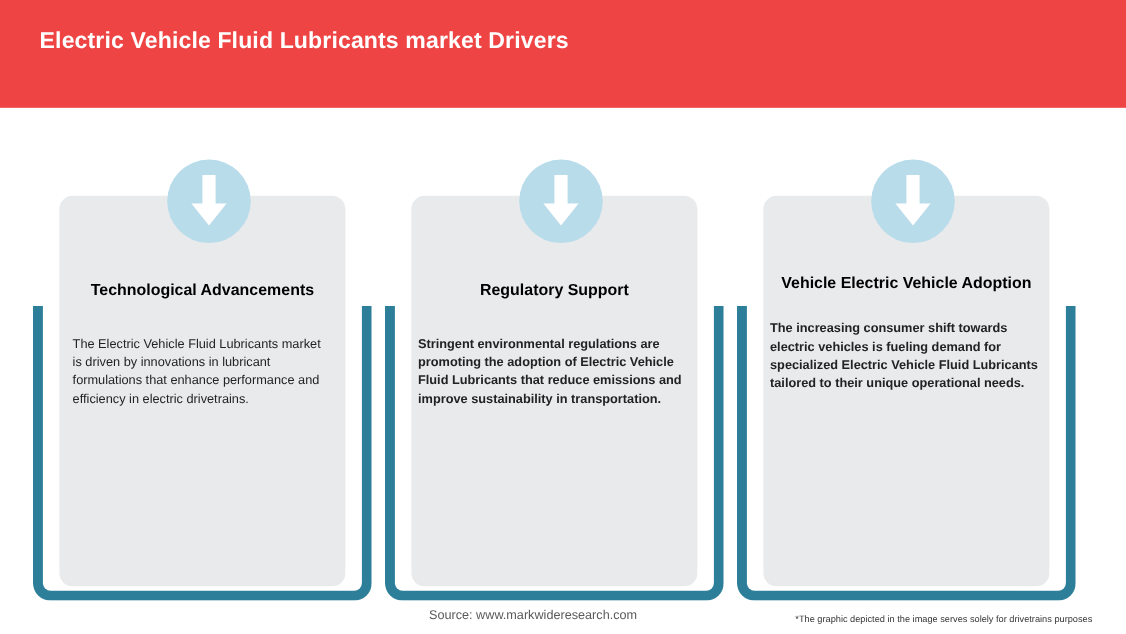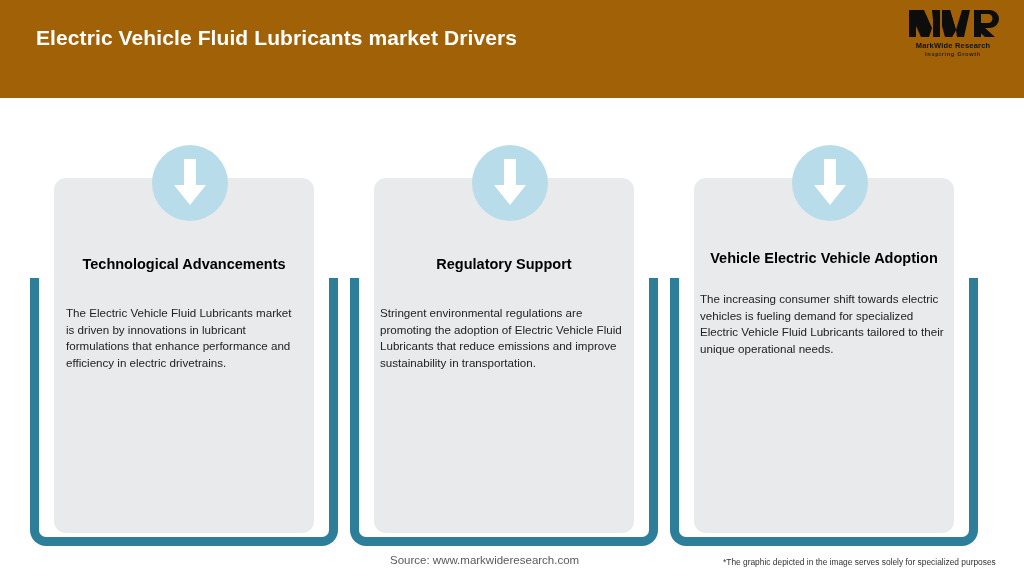--- a/index.html
+++ b/index.html
@@ -14,21 +14,21 @@
     overflow: hidden;
     position: relative;
   }
 
   
   .header {
     position: absolute;
     left: 0; top: 0;
     width: 1024px;
     height: 98px;
-    background: #a16207;
+    background: #ef4444;
   }
   .header-title {
     position: absolute;
     left: 36px;
     top: 26px;
     font-size: 21px;
     font-weight: bold;
     color: #ffffff;
     letter-spacing: .1px;
     white-space: nowrap;
@@ -138,21 +138,21 @@
     line-height: 16.5px;
     text-align: left;
   }
   .card-0 .card-body { padding-top: 30px; }
   .card-1 .card-body { padding-top: 30px; }
   .card-2 .card-title { padding-top: 70px; }
   .card-2 .card-body { padding-top: 22px; }
 
   
   .card-1 .card-body,
-  .card-2 .card-body { margin: 0 -6px; }
+  .card-2 .card-body { margin: 0 -6px; font-weight: bold; }
 
   
   .footer-source {
     position: absolute;
     left: 390px;
     top: 554px;
     font-size: 11.5px;
     font-weight: normal;
     color: #5a5a5a;
     white-space: nowrap;
@@ -165,38 +165,20 @@
     color: #333333;
     white-space: nowrap;
   }
 </style>
 </head>
 <body>
 
 <div class="header">
   <div class="header-title">Electric Vehicle Fluid Lubricants market Drivers</div>
 
-  <div class="logo">
-    <svg width="106" height="32" viewBox="0 0 106 32">
-      <g fill="#0d0d0d">
-
-        <polygon points="16,2 24,2 32,20 29,29 21,29 16,18"></polygon>
-        <polygon points="16,2 16,29 9,29 9,2"></polygon>
-        <polygon points="32,2 40,2 40,29 33,29 33,12"></polygon>
-
-        <polygon points="42,2 50,2 56,22 52,29 45,29 42,18"></polygon>
-        <polygon points="56,22 62,2 70,2 64,29 57,29"></polygon>
-        <polygon points="50,2 56,22 52,29 46,8"></polygon>
-
-        <path d="M74,2 h16 a9,9 0 0 1 0,18 h-5 l10,9 h-10 l-10,-9 v-5 h13 a4.5,4.5 0 0 0 0,-9 h-7 v23 h-7 z"></path>
-      </g>
-    </svg>
-    <div class="logo-name">MarkWide Research</div>
-    <div class="logo-tag">Inspiring Growth</div>
-  </div>
 </div>
 
 <div class="columns">
 
   <div class="col col-0">
     <div class="frame"></div>
     <div class="circle">
       <svg width="34" height="48" viewBox="0 0 34 48">
         <polygon fill="#ffffff" points="11,0 23,0 23,26 33,26 17,46 1,26 11,26"></polygon>
       </svg>
@@ -229,13 +211,13 @@
     </div>
     <div class="card card-2">
       <p class="card-title">Vehicle Electric Vehicle Adoption</p>
       <p class="card-body">The increasing consumer shift towards electric vehicles is fueling demand for specialized Electric Vehicle Fluid Lubricants tailored to their unique operational needs.</p>
     </div>
   </div>
 
 </div>
 
 <div class="footer-source">Source: www.markwideresearch.com</div>
-<div class="footer-note">*The graphic depicted in the image serves solely for specialized purposes</div>
+<div class="footer-note">*The graphic depicted in the image serves solely for drivetrains purposes</div>
 
 </body></html>

